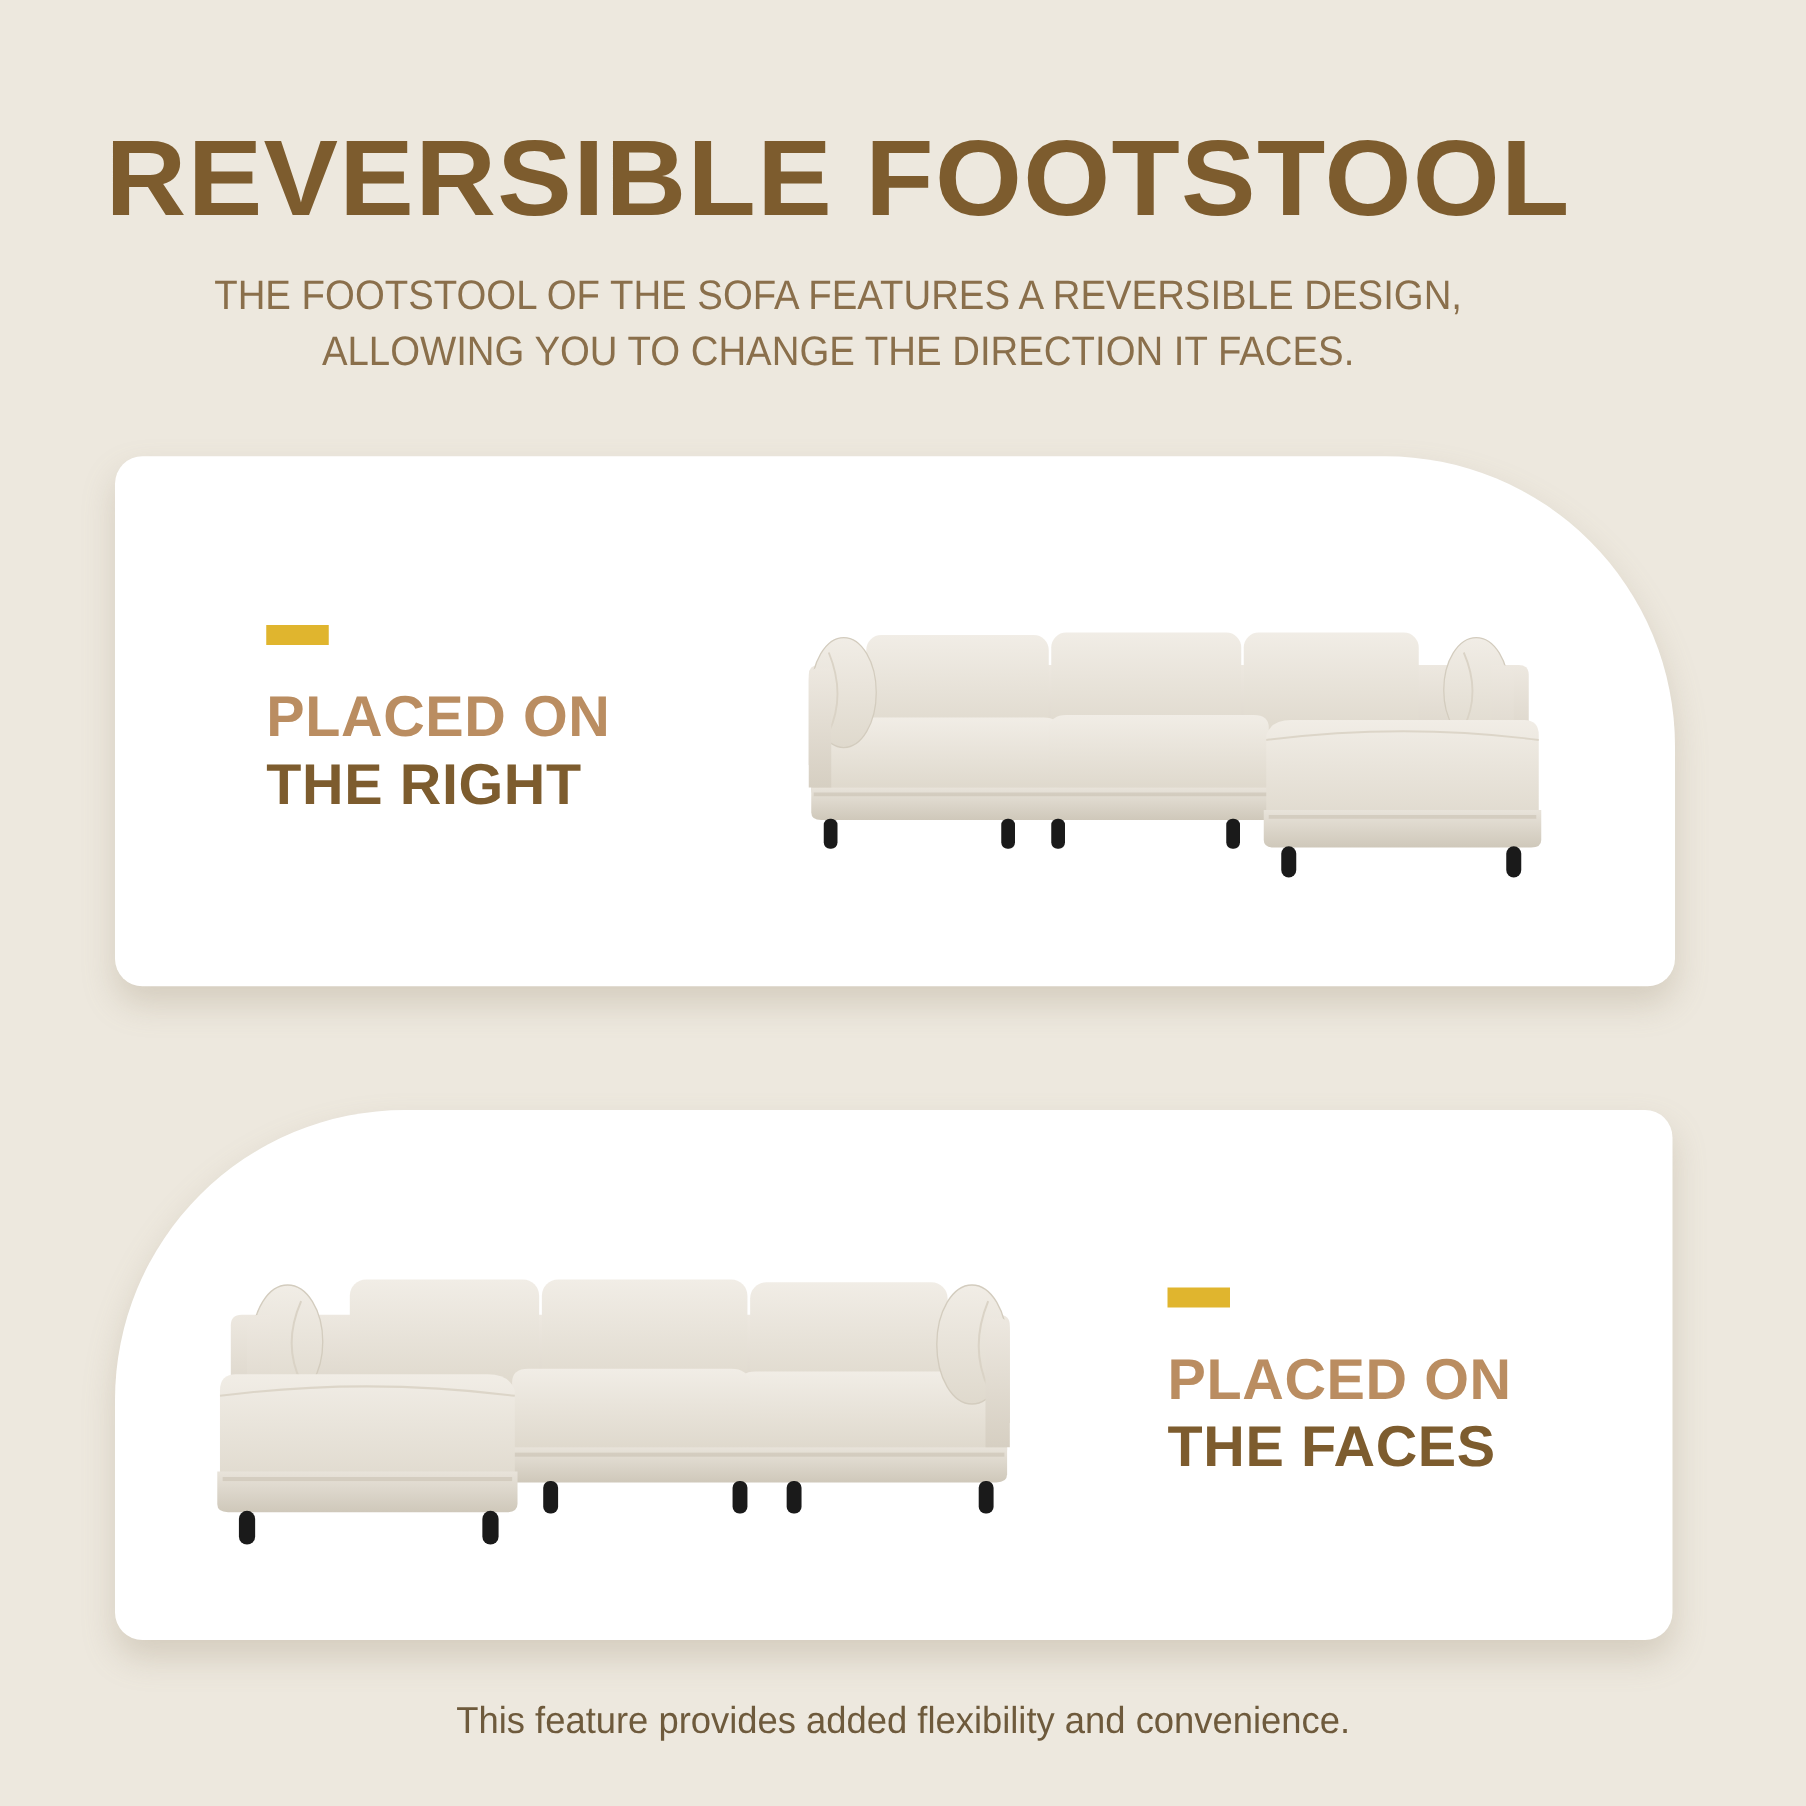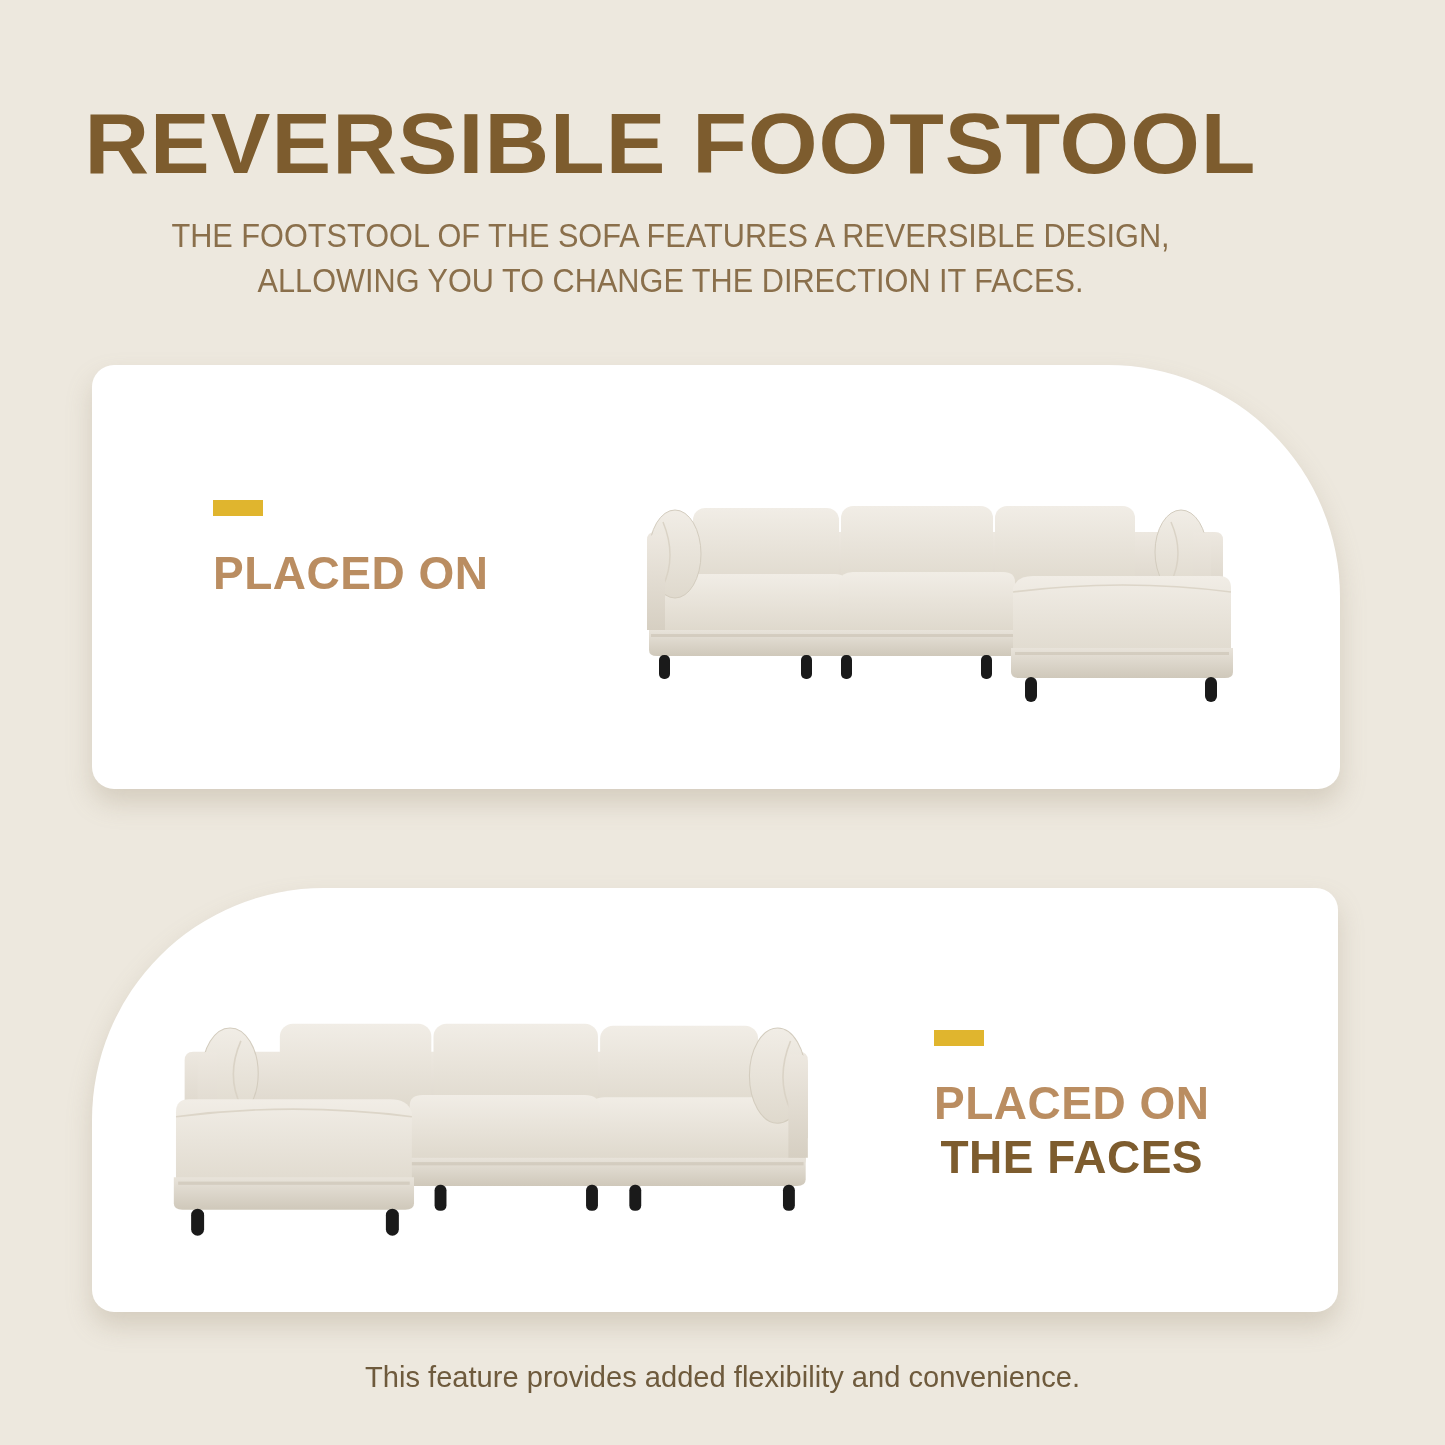--- a/index.html
+++ b/index.html
@@ -49,21 +49,21 @@
     width: 1248px; height: 424px;
     border-radius: 22px 232px 22px 22px;
   }
   .card-2 {
     left: 92px; top: 888px;
     width: 1246px; height: 424px;
     border-radius: 232px 22px 22px 22px;
   }
 
   
-  .label-block { position: absolute; text-align: center; }
+  .label-block { position: absolute; }
   .label-1 { left: 213px; top: 500px; }
   .label-2 { left: 934px; top: 1030px; }
 
   .accent-bar {
     width: 50px; height: 16px;
     background: #E0B52E;
     margin-bottom: 30px;
   }
   .label-line-1 {
     font-size: 46px; font-weight: bold;
@@ -99,20 +99,21 @@
     <div>THE FOOTSTOOL OF THE SOFA FEATURES A REVERSIBLE DESIGN,</div>
     <div>ALLOWING YOU TO CHANGE THE DIRECTION IT FACES.</div>
   </div>
 </div>
 
 <div class="card card-1"></div>
 
 <div class="label-block label-1">
   <div class="accent-bar"></div>
   <div class="label-line-1">PLACED ON</div>
+  <div class="label-line-2">THE RIGHT</div>
 </div>
 
 <svg class="sofa sofa-right" viewBox="0 0 610 220">
   <defs>
     <linearGradient id="fabA" x1="0" y1="0" x2="0" y2="1">
       <stop offset="0%" stop-color="#F1EDE6"></stop>
         <stop offset="100%" stop-color="#DFD9CD"></stop>
     </linearGradient>
     <linearGradient id="fabB" x1="0" y1="0" x2="0" y2="1">
       <stop offset="0%" stop-color="#EDE8E0"></stop>

